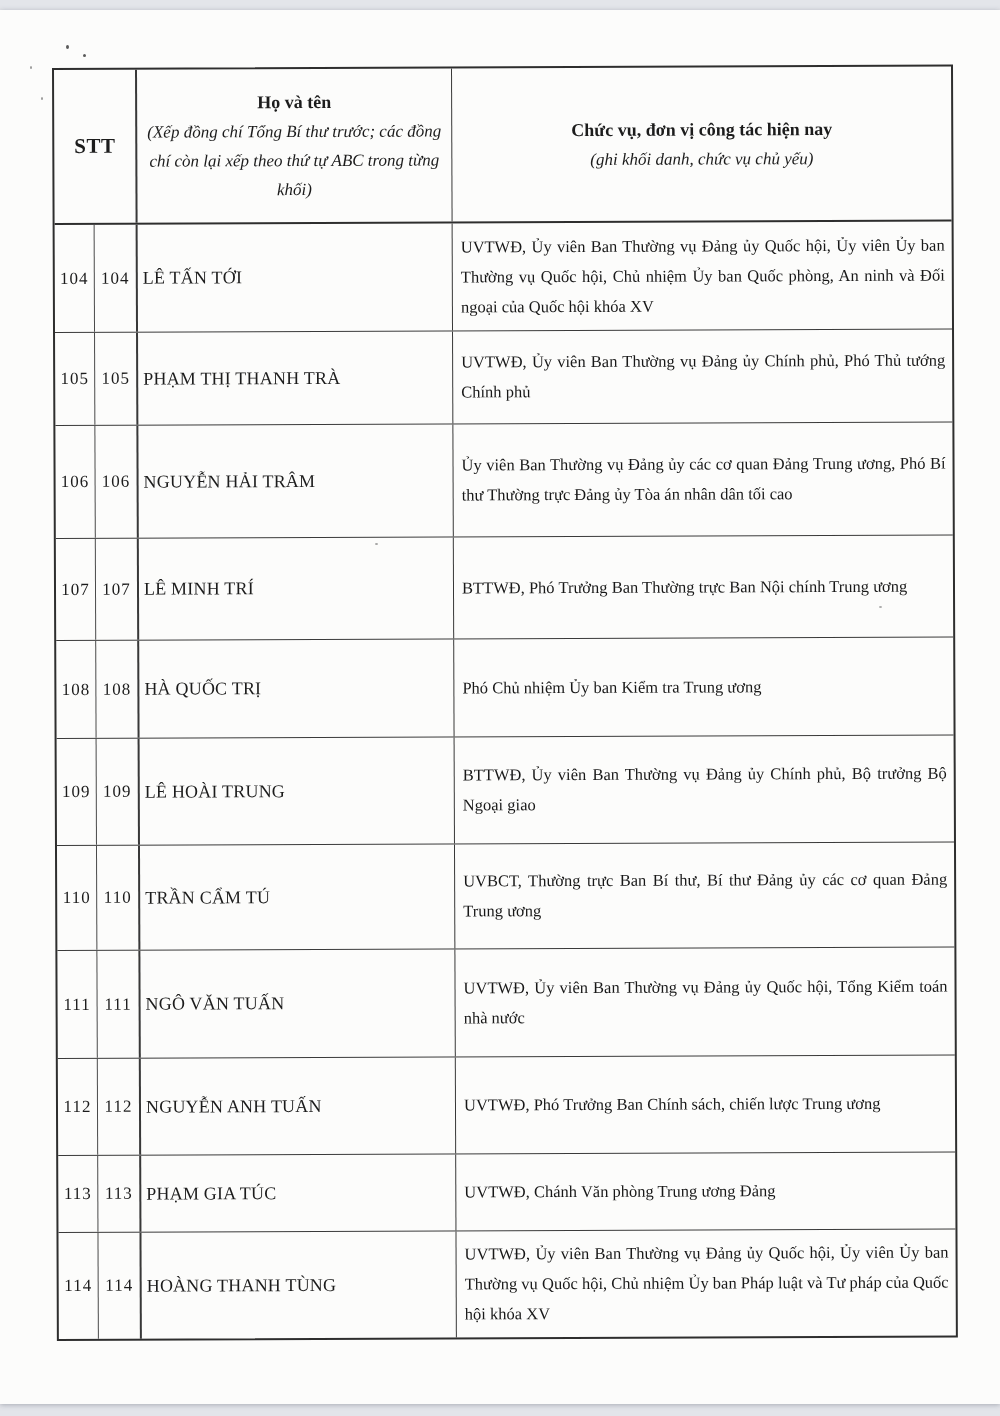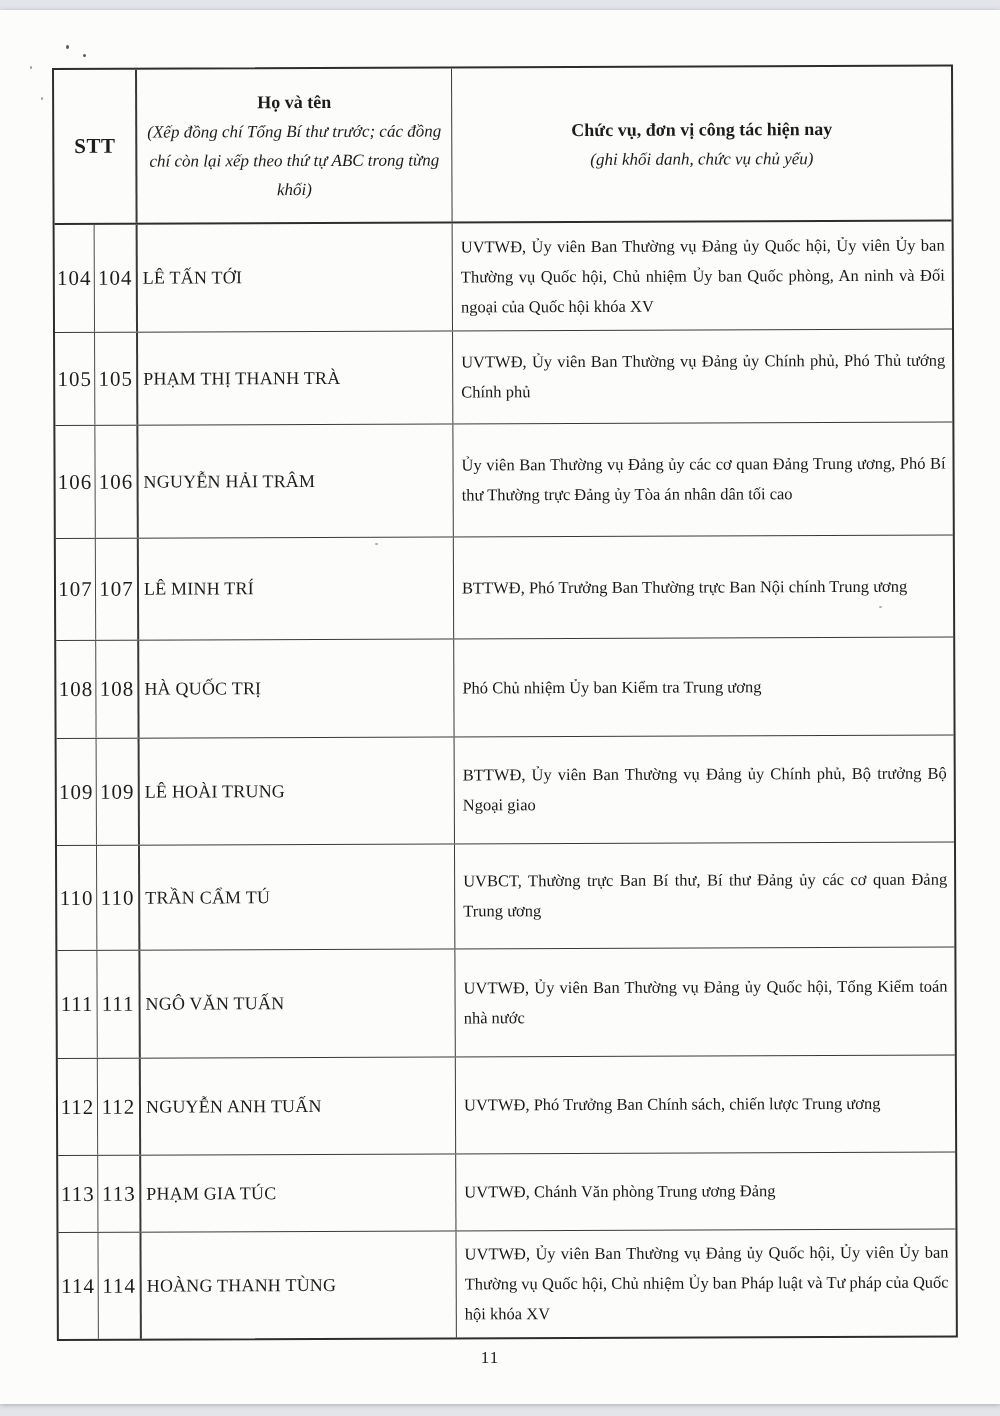--- a/index.html
+++ b/index.html
@@ -47,21 +47,21 @@
   .t-row {
     display: grid;
     grid-template-columns: 40px 43px 315px 1fr;
     border-top: 1.5px solid #3a3a3a;
   }
   .t-row:first-of-type { border-top: none; }
   .cell { display: flex; align-items: center; }
   .c-stt {
     justify-content: center;
     border-right: 1px solid #4a4a4a;
-    font-size: 21px;
+    font-size: 17px;
     letter-spacing: 1px;
   }
   .c-stt2 { border-right: 2px solid #383838; }
   .c-name {
     border-right: 1.5px solid #383838;
     padding: 4px 4px 4px 5px;
     font-size: 18px;
     letter-spacing: 0.2px;
     line-height: 1.25;
   }
@@ -219,14 +219,13 @@
           <div class="cell c-stt c-stt2">114</div>
           <div class="cell c-name">HOÀNG THANH TÙNG</div>
           <div class="cell c-pos">
             <div class="txt">UVTWĐ, Ủy viên Ban Thường vụ Đảng ủy Quốc hội, Ủy viên Ủy ban Thường vụ Quốc hội, Chủ nhiệm Ủy ban Pháp luật và Tư pháp của Quốc hội khóa XV</div>
           </div>
         </div>
       </div>
 
   </div>
 
-  <div class="page-number">11</div>
 </div>
 
 </body></html>

